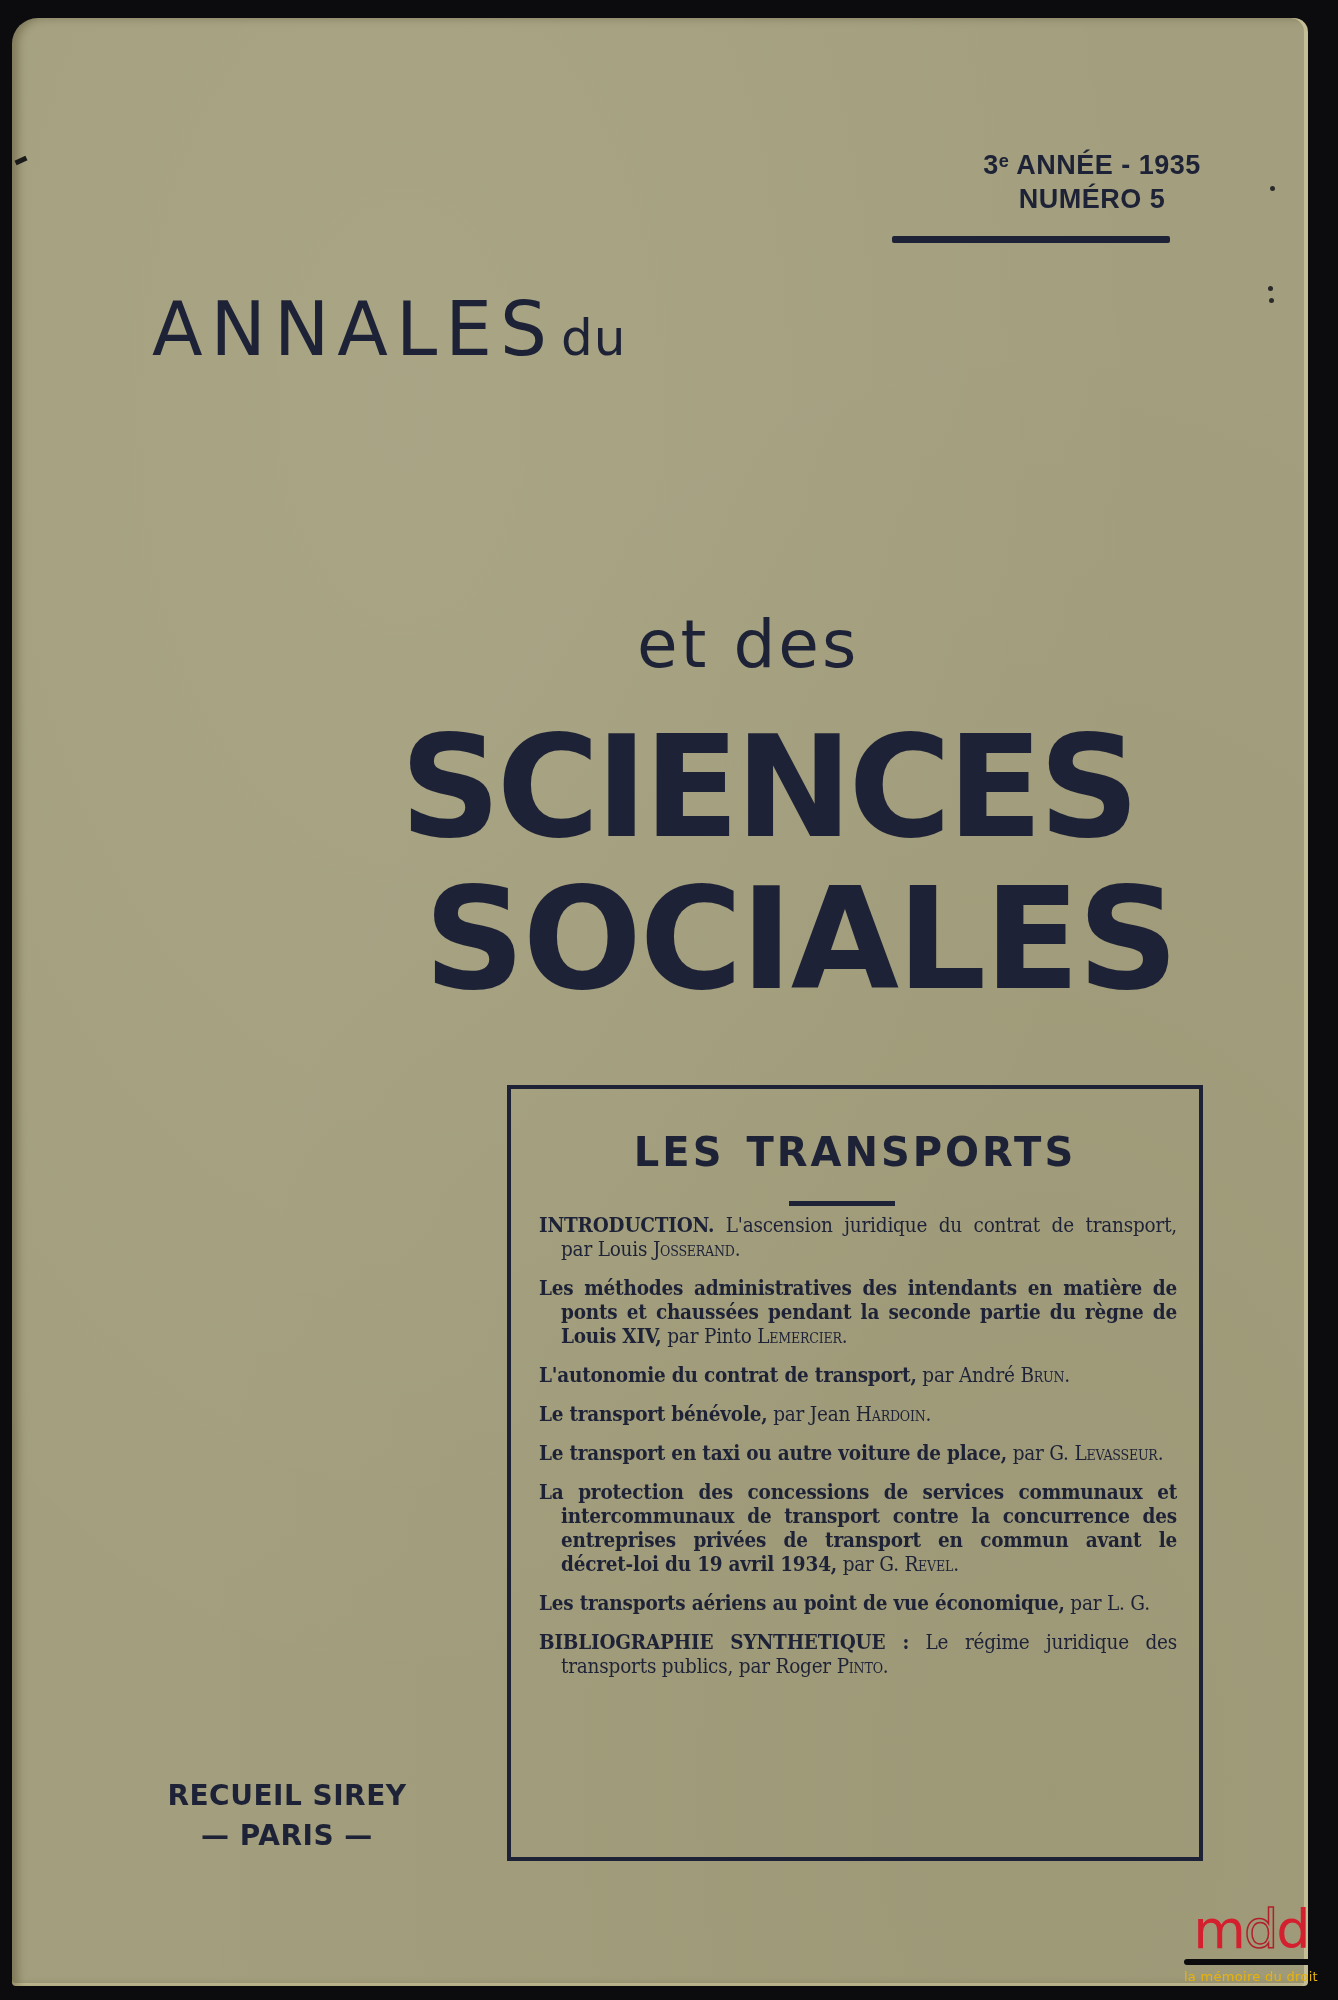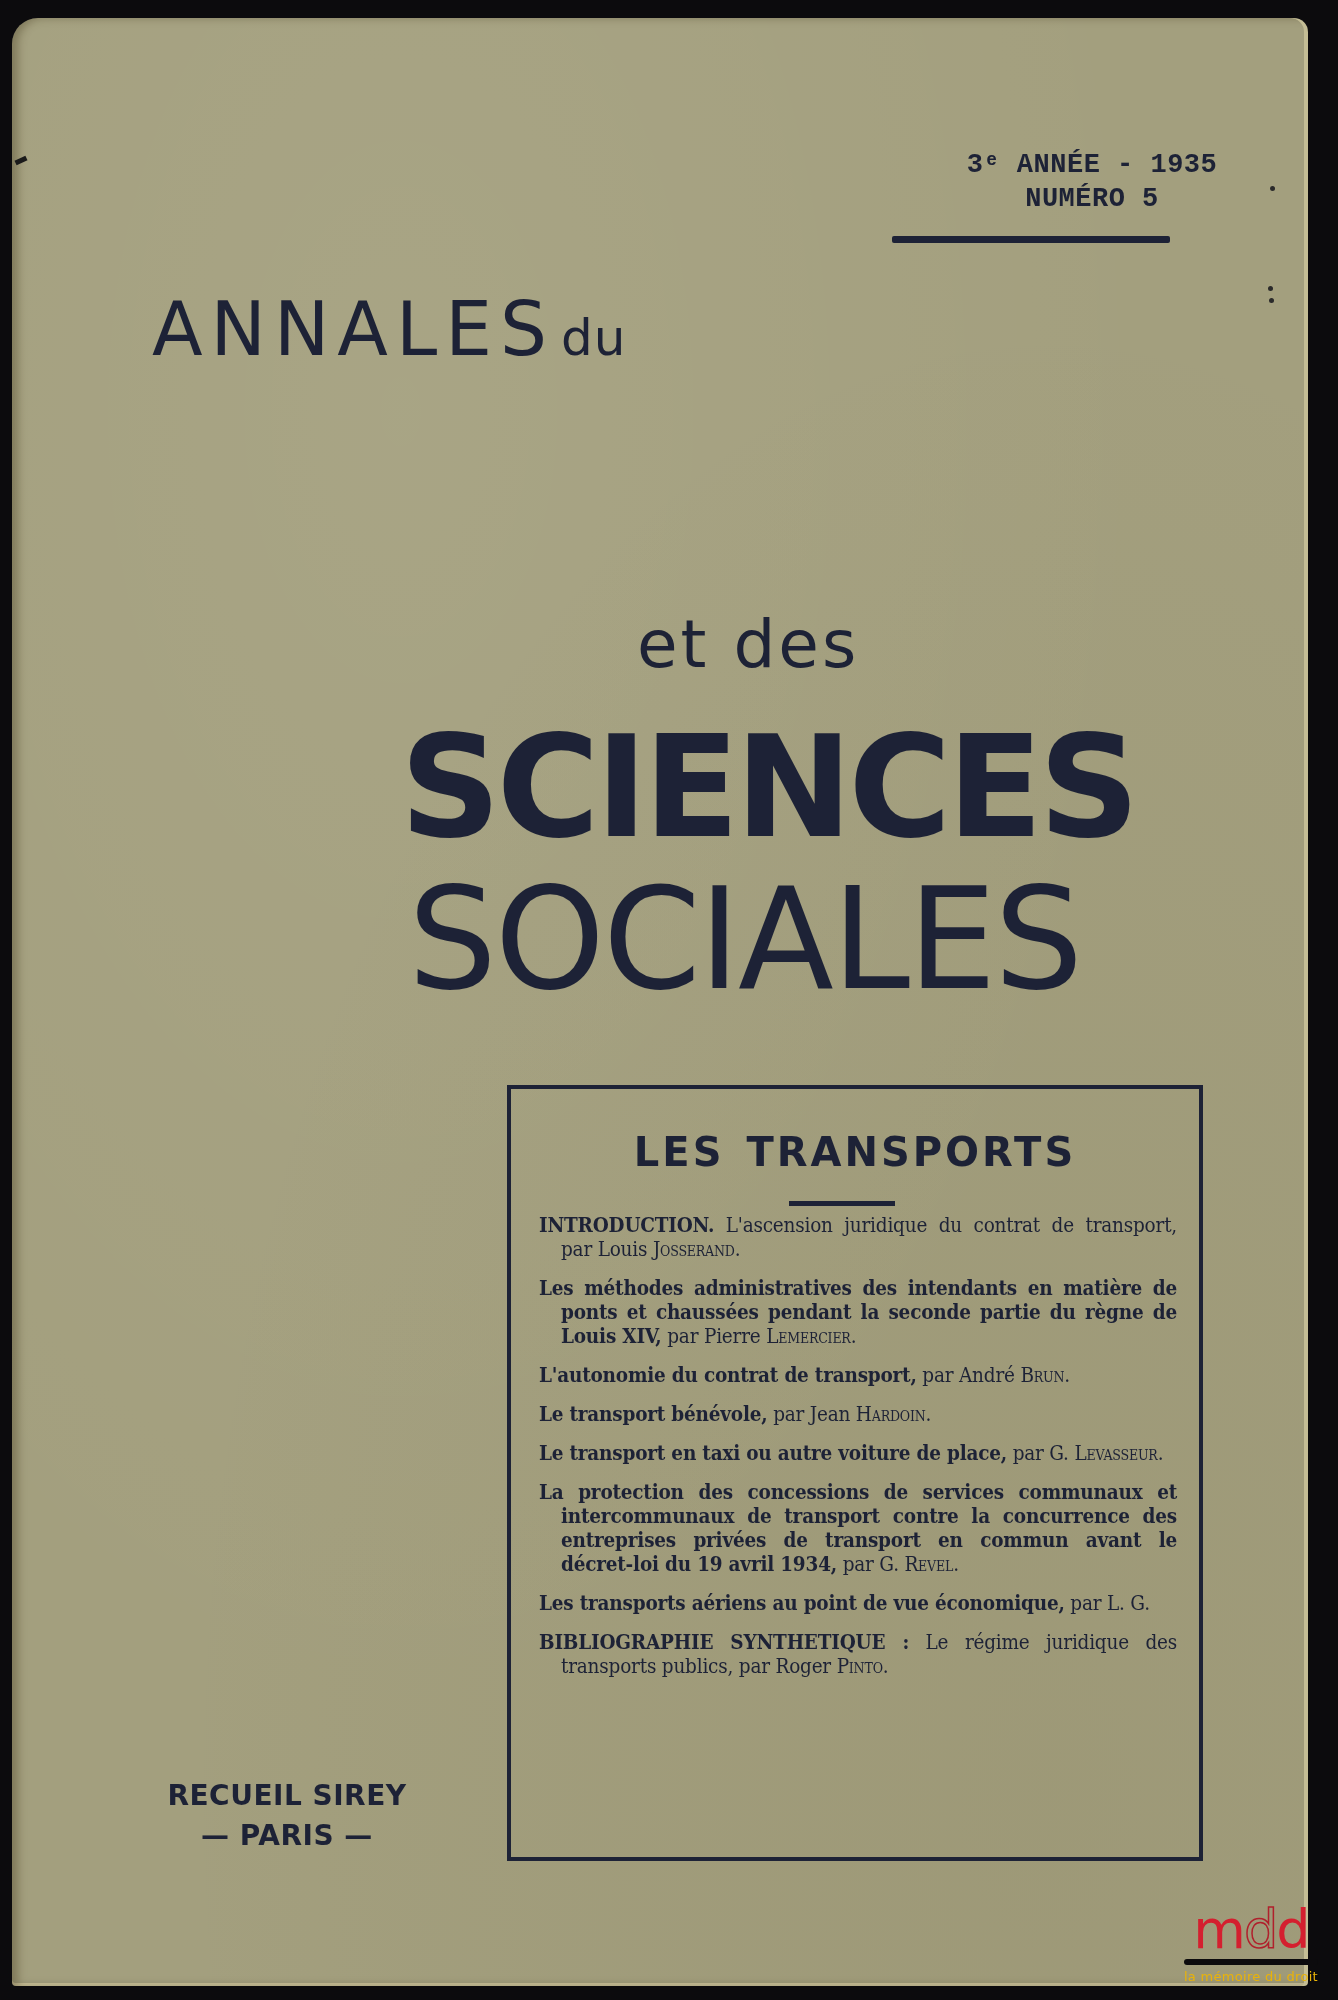--- a/index.html
+++ b/index.html
@@ -18,32 +18,32 @@
         radial-gradient(ellipse at 80% 90%, rgba(90,80,40,0.08), rgba(0,0,0,0) 60%);
       border-radius: 26px 14px 4px 4px;
       box-shadow: inset -4px 0 0 #c4bd95, inset 6px 0 8px rgba(60,50,20,0.35), inset 0 -3px 0 #cbc39b;
     }
     .ink { color: #1d2236; }
     .abs { position: absolute; }
 
     
     .issue {
       left: 920px; top: 130px; width: 320px; text-align: center;
-      font-family: Liberation Mono, monospace; font-weight: bold;
+      font-family: Liberation Sans, sans-serif; font-weight: bold;
       font-size: 27px; line-height: 34px; letter-spacing: 0.5px;
     }
     .issue-rule { left: 880px; top: 218px; width: 278px; height: 7px; background: #1d2236; border-radius: 2px; }
 
     
     .t-annales { left: 140px; top: 268px; font-size: 74px; letter-spacing: 8px; font-weight: normal; }
     .t-annales .du { font-size: 50px; letter-spacing: 1px; margin-left: 6px; margin-top: 40px; }
     .t-droit { left: 625px; top: 380px; font-size: 168px; font-weight: bold; letter-spacing: -4px; line-height: 1; }
     .t-etdes { left: 625px; top: 588px; font-size: 66px; letter-spacing: 3px; text-align: center; }
     .t-sciences { left: 388px; top: 700px; font-size: 140px; font-weight: bold; letter-spacing: -4px; line-height: 1; }
-    .t-sociales { left: 396px; top: 852px; font-size: 140px; font-weight: normal; letter-spacing: -2px; line-height: 1; }
+    .t-sociales { left: 412px; top: 852px; font-size: 140px; font-weight: bold; letter-spacing: -2px; line-height: 1; }
 
     
     .box {
       left: 495px; top: 1067px; width: 696px; height: 776px;
       border: 4px solid #1d2236; box-sizing: border-box;
     }
     .box-title {
       position: absolute; left: 0; right: 0; top: 40px; text-align: center;
       font-family: "DejaVu Sans", sans-serif; font-weight: bold; font-size: 40px; letter-spacing: 3px;
     }
@@ -94,21 +94,21 @@
   <div class="abs t-sciences ink">SCIENCES</div>
   <div class="abs t-sociales ink">SOCIALES</div>
 
   <div class="abs box">
     <div class="box-title ink">
       <span>LES</span><span class="gap"></span><span>TRANSPORTS</span>
     </div>
     <div class="box-rule"></div>
     <div class="entries">
       <div class="entry"><b>INTRODUCTION.</b><span> L'ascension juridique du contrat de transport, par Louis </span><span class="sc">Josserand</span><span>.</span></div>
-      <div class="entry"><b>Les méthodes administratives des intendants en matière de ponts et chaussées pendant la seconde partie du règne de Louis XIV,</b><span> par Pierre </span><span class="sc">Lemercier</span><span>.</span></div>
+      <div class="entry"><b>Les méthodes administratives des intendants en matière de ponts et chaussées pendant la seconde partie du règne de Louis XIV,</b><span> par Pinto </span><span class="sc">Lemercier</span><span>.</span></div>
       <div class="entry"><b>L'autonomie du contrat de transport,</b><span> par André </span><span class="sc">Brun</span><span>.</span></div>
       <div class="entry"><b>Le transport bénévole,</b><span> par Jean </span><span class="sc">Hardoin</span><span>.</span></div>
       <div class="entry"><b>Le transport en taxi ou autre voiture de place,</b><span> par G. </span><span class="sc">Levasseur</span><span>.</span></div>
       <div class="entry"><b>La protection des concessions de services communaux et intercommunaux de transport contre la concurrence des entreprises privées de transport en commun avant le décret-loi du 19 avril 1934,</b><span> par G. </span><span class="sc">Revel</span><span>.</span></div>
       <div class="entry"><b>Les transports aériens au point de vue économique,</b><span> par L. G.</span><span class="sc"></span><span></span></div>
       <div class="entry"><b>BIBLIOGRAPHIE SYNTHETIQUE :</b><span> Le régime juridique des transports publics, par Roger </span><span class="sc">Pinto</span><span>.</span></div>
     </div>
   </div>
 
   <div class="abs pub ink">

